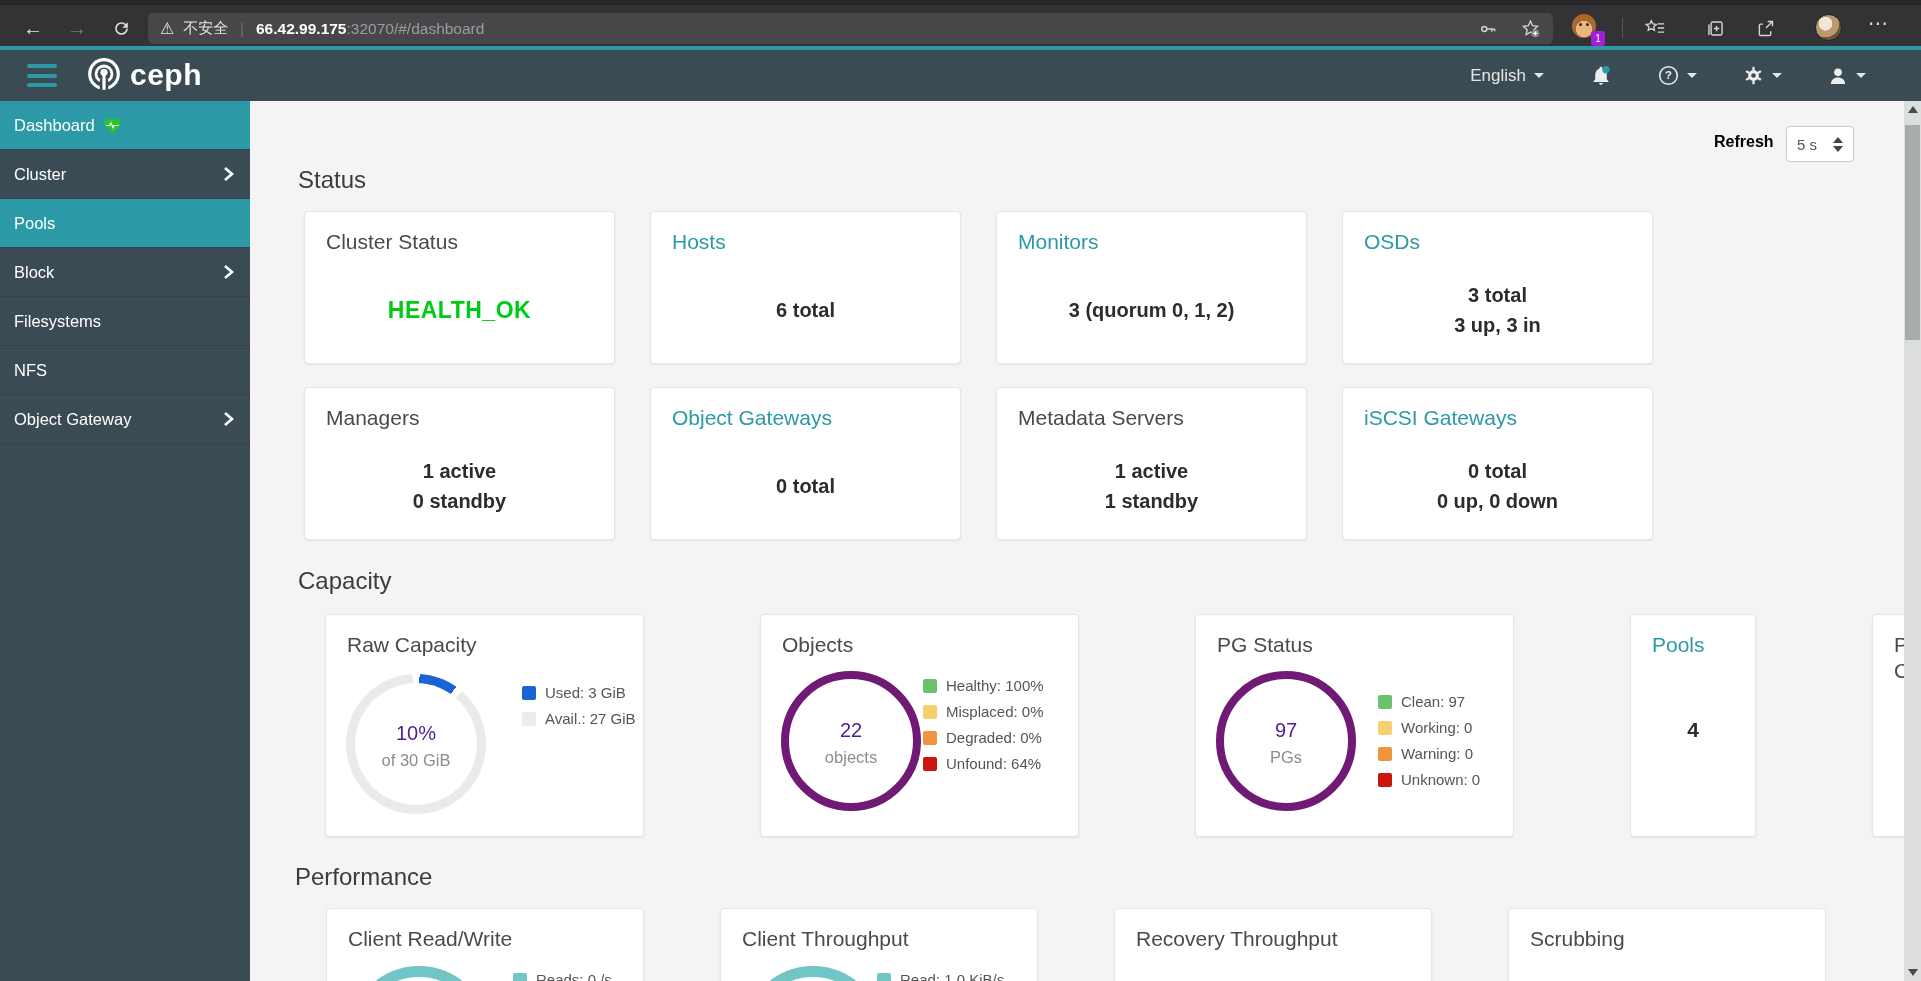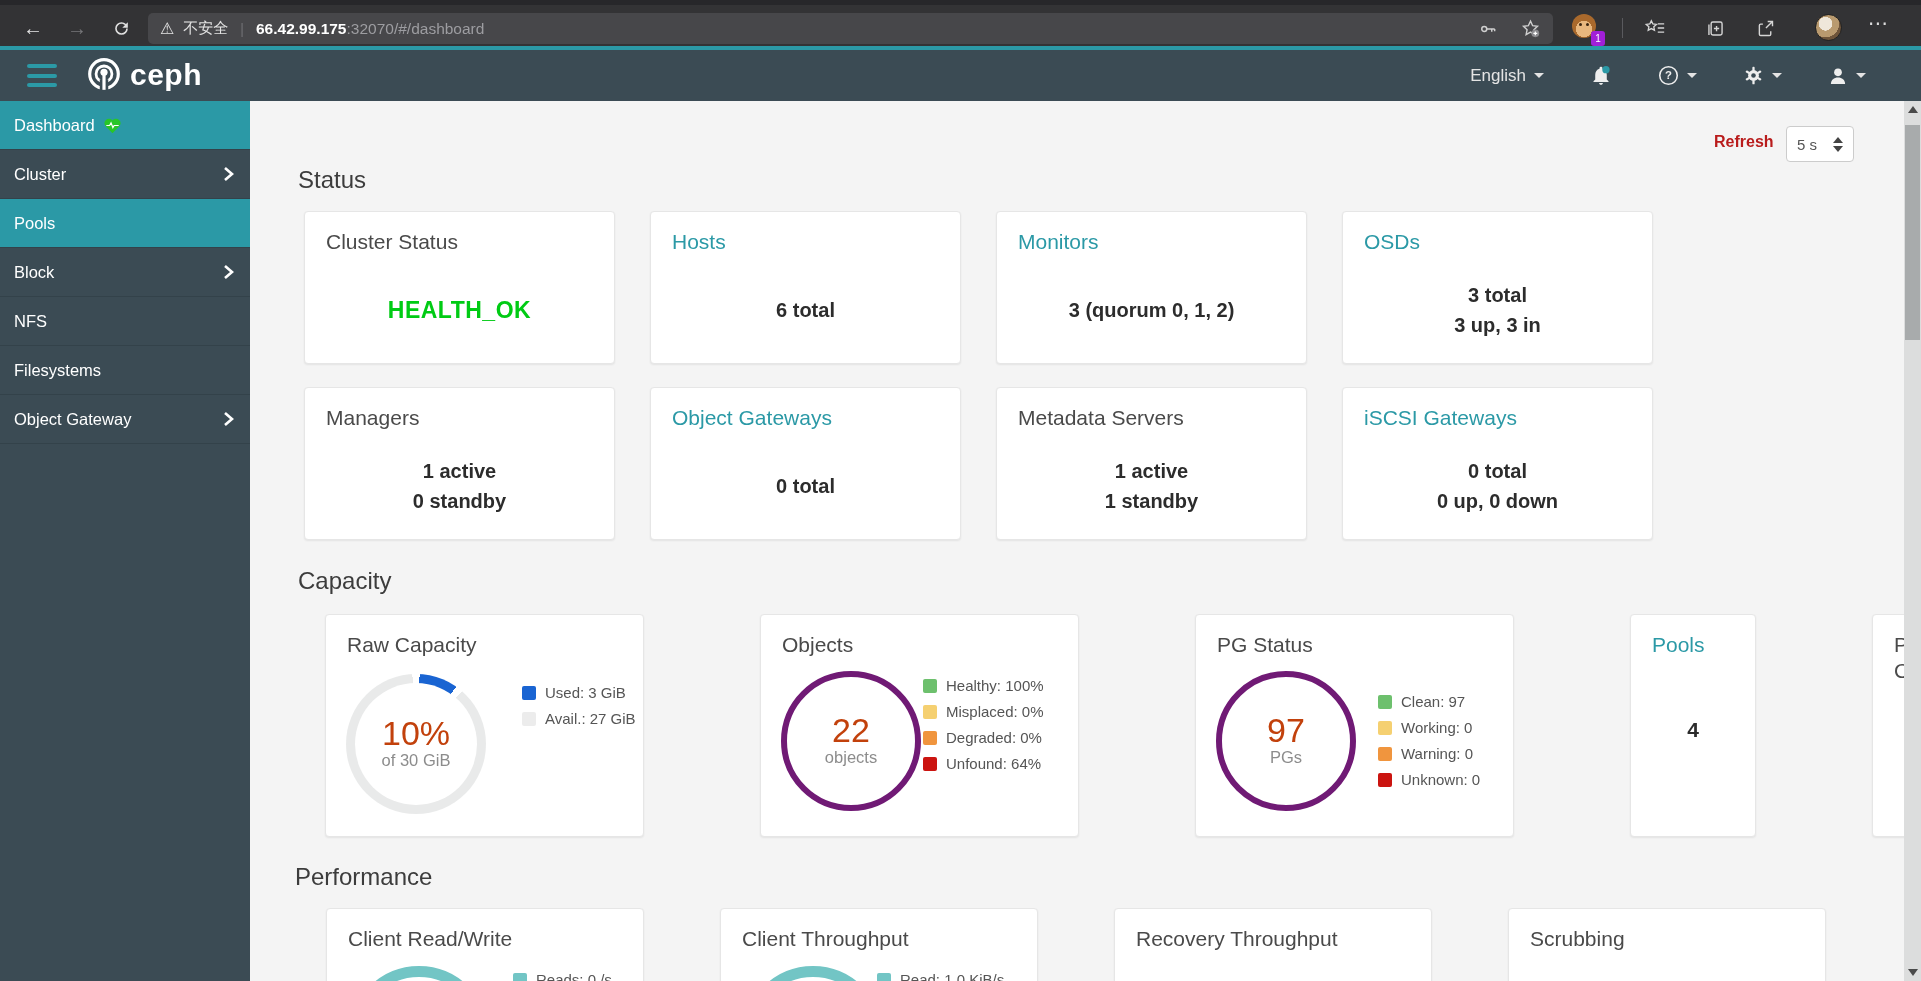--- a/index.html
+++ b/index.html
@@ -37,21 +37,21 @@
 
   
   .sidebar { position:absolute; left:0; top:101px; width:250px; height:880px; background:#3b4b54; }
   .side-item { position:relative; height:49px; display:flex; align-items:center; padding:0 16px 0 14px; color:#fff; font-size:16.5px; border-bottom:1px solid #33424a; }
   .side-item.hl { background:#2b99a6; }
   .side-item .chev { margin-left:auto; }
 
   
   .main { position:absolute; left:250px; top:101px; width:1654px; height:880px; background:#f4f4f4; }
   .sec-heading { position:absolute; font-size:24px; color:#3c3c3c; }
-  .refresh-label { position:absolute; left:1714px; top:133px; font-size:16px; font-weight:bold; color:#b91c1c; }
+  .refresh-label { position:absolute; left:1714px; top:133px; font-size:16px; font-weight:bold; color:#000000; }
   .refresh-select { position:absolute; left:1786px; top:126px; width:68px; height:36px; background:#fff; border:1px solid #ccc; border-radius:4px; display:flex; align-items:center; padding:0 10px; font-size:15px; color:#555; }
   .spinner { margin-left:auto; display:flex; flex-direction:column; gap:3px; }
   .spin-up { width:0; height:0; border-left:5px solid transparent; border-right:5px solid transparent; border-bottom:6px solid #444; }
   .spin-dn { width:0; height:0; border-left:5px solid transparent; border-right:5px solid transparent; border-top:6px solid #444; }
 
   .card { background:#fff; border:1px solid #e6e6e6; border-radius:4px; box-shadow:0 1px 2px rgba(0,0,0,0.07); position:relative; }
   .card-title { font-size:21px; color:#4a4a4a; padding:17px 0 0 21px; line-height:1.25; }
   .card-title.link { color:#2b99a6; }
 
   .srow { position:absolute; left:304px; display:flex; gap:35px; }
@@ -59,22 +59,22 @@
   .scard .center-box { position:absolute; left:0; right:0; top:45px; bottom:0; display:flex; flex-direction:column; align-items:center; justify-content:center; }
   .cline { font-size:20px; font-weight:bold; color:#2c2c2c; line-height:30px; text-align:center; }
   .health-ok { color:#00cb14; font-size:23px; letter-spacing:0.5px; }
 
   .caprow { position:absolute; left:325px; top:614px; display:flex; gap:116px; }
   .bigcard { width:319px; height:223px; }
   .smallcard { width:126px; height:223px; }
   .donut { position:absolute; left:20px; top:59px; width:140px; height:140px; border-radius:50%; }
   .donut .hole { position:absolute; inset:9px; background:#fff; border-radius:50%; display:flex; flex-direction:column; align-items:center; justify-content:center; }
   .raw-donut { background:conic-gradient(#fff 0deg 3deg, #1964d2 3deg 35deg, #fff 35deg 41deg, #e9eaea 41deg 357deg, #fff 357deg 360deg); }
-  .ring { position:absolute; left:20px; top:56px; width:140px; height:140px; border-radius:50%; border:6px solid #701a75; display:flex; flex-direction:column; align-items:center; justify-content:center; }
-  .dval { font-size:34px; color:#c2410c; line-height:32px; }
+  .ring { position:absolute; left:20px; top:56px; width:140px; height:140px; border-radius:50%; border:8px solid #701a75; display:flex; flex-direction:column; align-items:center; justify-content:center; }
+  .dval { font-size:20px; color:#4c1d95; line-height:32px; }
   .dsub { font-size:16.5px; color:#8c8c8c; line-height:22px; }
   .legend { position:absolute; display:flex; flex-direction:column; gap:9px; }
   .li { display:flex; align-items:center; gap:9px; font-size:15px; color:#555; white-space:nowrap; }
   .sq { width:14px; height:14px; border-radius:2px; flex:none; }
   .smallval { position:absolute; left:0; right:0; top:103px; text-align:center; font-size:21px; font-weight:bold; color:#2c2c2c; }
 
   .perfrow { position:absolute; left:326px; top:908px; display:flex; gap:76px; }
   .pcard { width:318px; height:230px; }
   .perf-ring { position:absolute; left:22px; top:57px; width:140px; height:140px; border-radius:50%; border:11px solid #72c5c5; }
 
@@ -227,24 +227,24 @@
   <div class="side-item hl">
     <span>Pools</span>
   </div>
   <div class="side-item">
     <span>Block</span>
     <svg class="chev" width="11" height="16" viewBox="0 0 11 16">
         <polyline points="2,2 9,8 2,14" fill="none" stroke="#fff" stroke-width="2.6"></polyline>
       </svg>
   </div>
   <div class="side-item">
+    <span>Filesystems</span>
+  </div>
+  <div class="side-item">
     <span>NFS</span>
-  </div>
-  <div class="side-item">
-    <span>Filesystems</span>
   </div>
   <div class="side-item">
     <span>Object Gateway</span>
     <svg class="chev" width="11" height="16" viewBox="0 0 11 16">
         <polyline points="2,2 9,8 2,14" fill="none" stroke="#fff" stroke-width="2.6"></polyline>
       </svg>
   </div>
 </div>
 
 <div class="main"></div>

